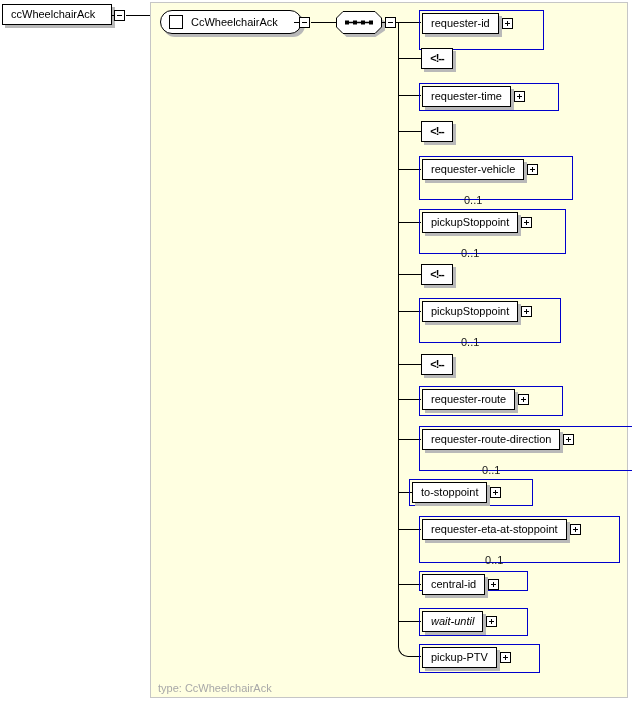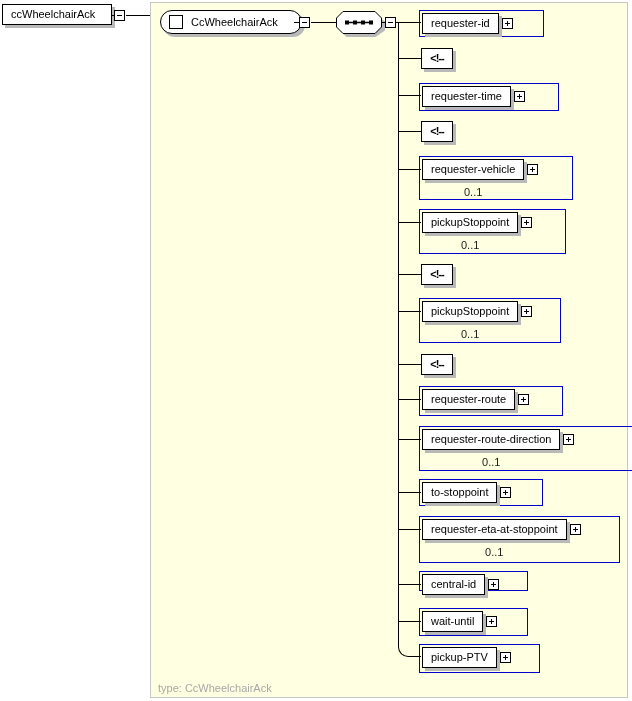--- a/index.html
+++ b/index.html
@@ -33,21 +33,21 @@
           box-sizing:border-box;cursor:pointer;}
   .toggle::before{content:"";position:absolute;left:2px;right:2px;top:4px;height:1px;background:#000;}
   .toggle.plus::after{content:"";position:absolute;top:2px;bottom:2px;left:4px;width:1px;background:#000;}
   .toggle.inline{position:relative;flex:0 0 auto;}
 
   
   .blue-rect{position:absolute;border:1px solid #0000cc;box-sizing:border-box;}
   .inner{position:absolute;left:2px;top:2px;display:flex;align-items:flex-start;}
   .col{display:flex;flex-direction:column;align-items:center;}
   .plus-slot{margin-left:3px;margin-top:5px;}
-  .occurs{margin-top:6px;color:#1a1a1a;}
+  .occurs{margin-top:14px;color:#1a1a1a;}
 
   
   .comment-box{position:absolute;width:30px;height:19px;background:#fff;border:1px solid #000;
                box-shadow:3px 3px 0 #b9b9b9;text-align:center;line-height:18px;
                font-weight:bold;letter-spacing:-1px;}
 
   .type-note{position:absolute;left:158px;top:682px;color:#a8a8a8;}
 
   .seq{position:absolute;left:336px;top:11px;}
 </style>
@@ -94,21 +94,21 @@
   <div class="hline" style="left:398px;top:311px;width:23px;"></div>
   <div class="hline" style="left:398px;top:364px;width:23px;"></div>
   <div class="hline" style="left:398px;top:399px;width:23px;"></div>
   <div class="hline" style="left:398px;top:439px;width:23px;"></div>
   <div class="hline" style="left:398px;top:492px;width:23px;"></div>
   <div class="hline" style="left:398px;top:529px;width:23px;"></div>
   <div class="hline" style="left:398px;top:584px;width:23px;"></div>
   <div class="hline" style="left:398px;top:621px;width:23px;"></div>
   <div class="curve" style="left:398px;top:644px;width:22px;height:12px;"></div>
 
-  <div class="blue-rect" style="left:419px;top:10px;width:125px;height:27px;">
+  <div class="blue-rect" style="left:419px;top:10px;width:125px;height:40px;">
     <div class="inner">
         <div class="col">
       <span class="el-box">requester-id</span>
     </div>
         <span class="toggle plus inline plus-slot"></span>
       </div>
   </div>
 
   <div class="comment-box" style="left:421px;top:48px;">&lt;!--</div>
 
@@ -169,21 +169,21 @@
   <div class="blue-rect" style="left:419px;top:426px;width:230px;height:45px;">
     <div class="inner">
         <div class="col">
       <span class="el-box">requester-route-direction</span>
       <span class="occurs">0..1</span>
     </div>
         <span class="toggle plus inline plus-slot"></span>
       </div>
   </div>
 
-  <div class="blue-rect" style="left:419px;top:479px;width:124px;height:27px;">
+  <div class="blue-rect" style="left:409px;top:479px;width:124px;height:27px;">
     <div class="inner">
         <div class="col">
       <span class="el-box">to-stoppoint</span>
     </div>
         <span class="toggle plus inline plus-slot"></span>
       </div>
   </div>
 
   <div class="blue-rect" style="left:419px;top:516px;width:201px;height:47px;">
     <div class="inner">
@@ -197,21 +197,21 @@
 
   <div class="blue-rect" style="left:419px;top:571px;width:109px;height:20px;">
     <div class="inner">
         <div class="col">
       <span class="el-box">central-id</span>
     </div>
         <span class="toggle plus inline plus-slot"></span>
       </div>
   </div>
 
-  <div class="blue-rect" style="left:419px;top:608px;width:109px;height:28px;">
+  <div class="blue-rect" style="left:419px;top:608px;width:109px;height:28px;font-style:italic;">
     <div class="inner">
         <div class="col">
       <span class="el-box">wait-until</span>
     </div>
         <span class="toggle plus inline plus-slot"></span>
       </div>
   </div>
 
   <div class="blue-rect" style="left:419px;top:644px;width:121px;height:29px;">
     <div class="inner">

